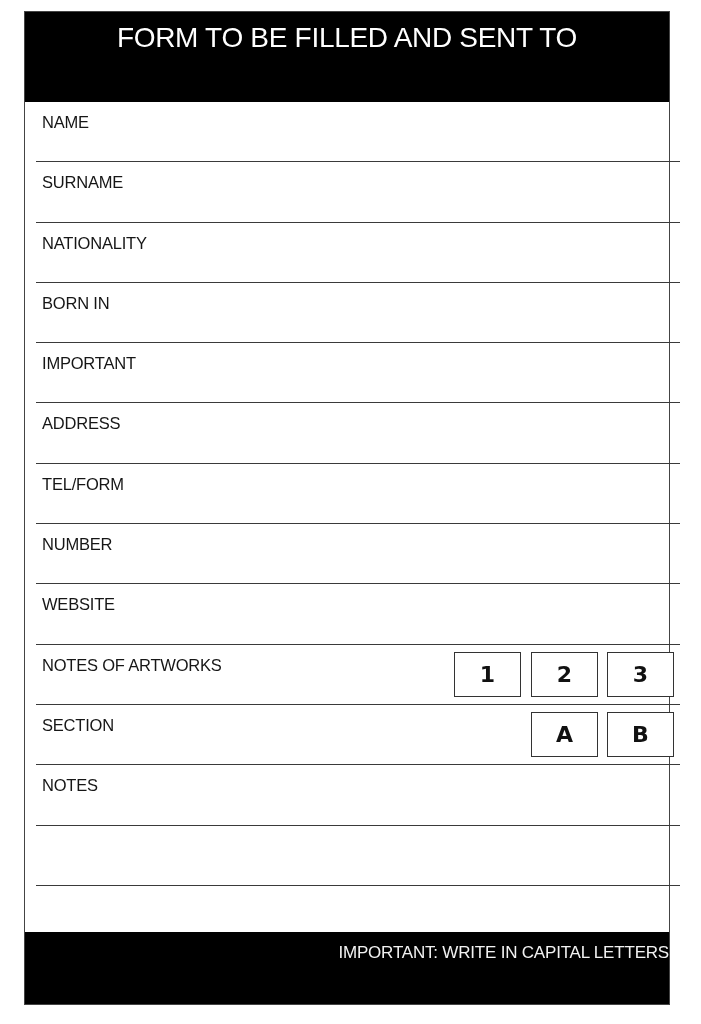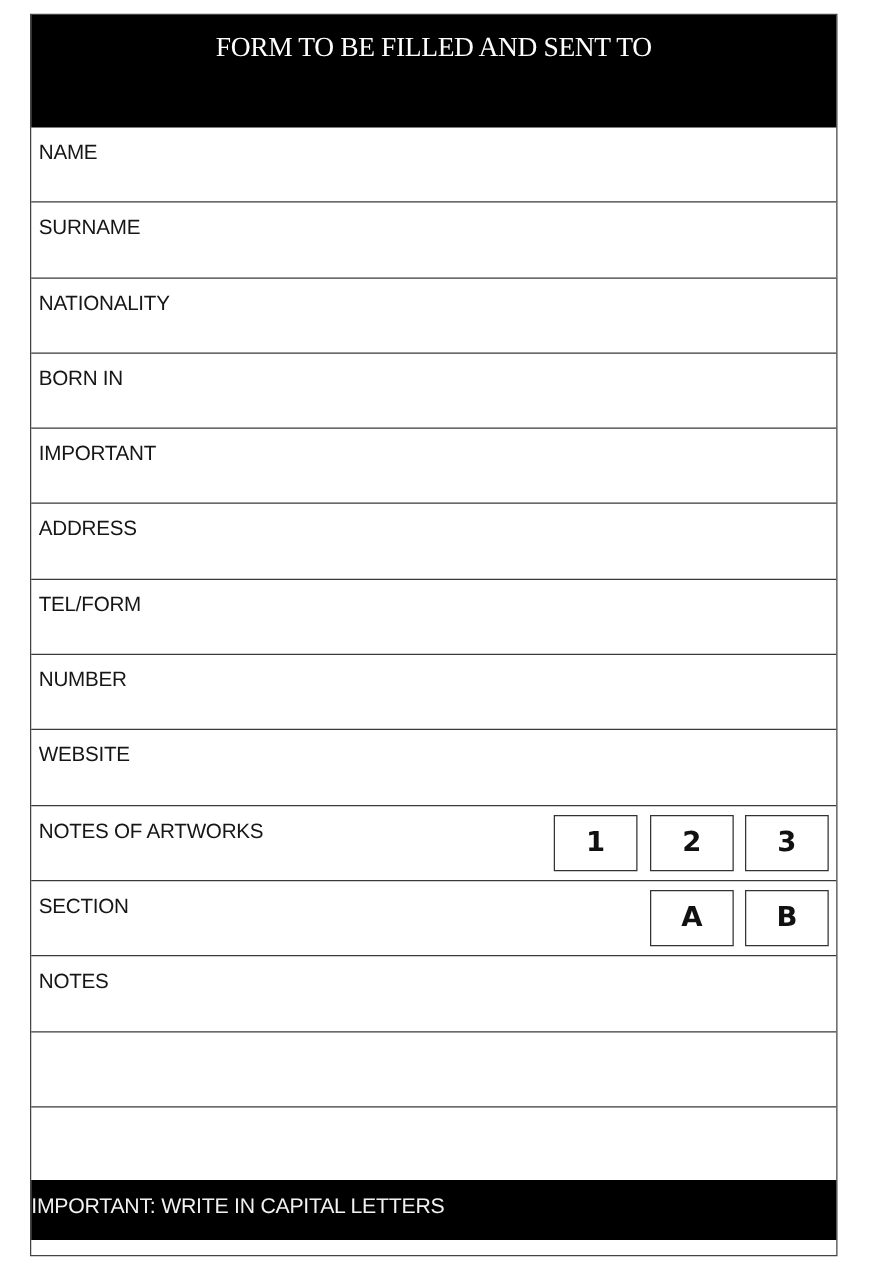--- a/index.html
+++ b/index.html
@@ -2,33 +2,33 @@
 <html><head>
 <meta charset="utf-8">
 <style>
   html, body { margin: 0; padding: 0; background: #ffffff; }
   body { width: 701px; height: 1024px; position: relative; overflow: hidden;
          font-family: "Liberation Sans", "DejaVu Sans", sans-serif; color: #111; }
   .form { position: absolute; left: 24px; top: 11px; width: 646px; height: 994px;
           box-sizing: border-box; border: 1px solid #444; background: #fff; }
   .header { position: absolute; left: 0; top: 0; width: 100%; height: 90px; background: #000;
             color: #fff; text-align: center; box-sizing: border-box; padding-top: 11px; }
-  .header .line { font-size: 22px; line-height: 29px; letter-spacing: -0.3px; font-family: Liberation Serif, serif; }
-  .rows { position: absolute; left: 0; top: 90px; width: 100%; text-decoration: underline; }
+  .header .line { font-size: 28px; line-height: 29px; letter-spacing: -0.3px; }
+  .rows { position: absolute; left: 11px; top: 90px; width: 100%; text-decoration: underline; }
   .row { position: relative; height: 60.3px; box-sizing: border-box;
          border-bottom: 1.5px solid #3a3a3a; }
   .row:last-child { border-bottom: none; }
   .row .label { position: absolute; left: 6px; top: 11px; font-size: 16.5px;
                 letter-spacing: -0.2px; color: #161616; }
   .opt { position: absolute; top: 7px; width: 67px; height: 45px; box-sizing: border-box;
          border: 1.5px solid #333; background: #fff; display: flex; align-items: center;
          justify-content: center; font-family: "DejaVu Sans", sans-serif; font-weight: bold;
          font-size: 22px; color: #111; cursor: pointer; }
-  .footer { position: absolute; left: 0; bottom: 12px; width: 100%; height: 48px; background: #000;
-            color: #f2f2f2; text-align: left; box-sizing: border-box; padding-top: 11px;
+  .footer { position: absolute; left: 0; bottom: 0; width: 100%; height: 72px; background: #000;
+            color: #f2f2f2; text-align: right; box-sizing: border-box; padding-top: 11px;
             font-size: 17px; letter-spacing: -0.2px; }
 </style>
 </head>
 <body>
 
 <div class="form">
   <div class="header">
     <div class="line">FORM TO BE FILLED AND SENT TO</div>
   </div>
 

